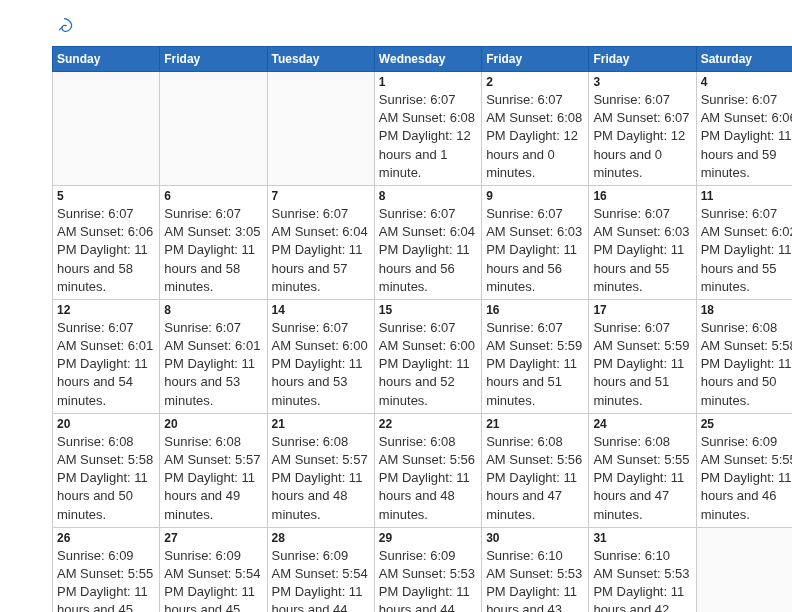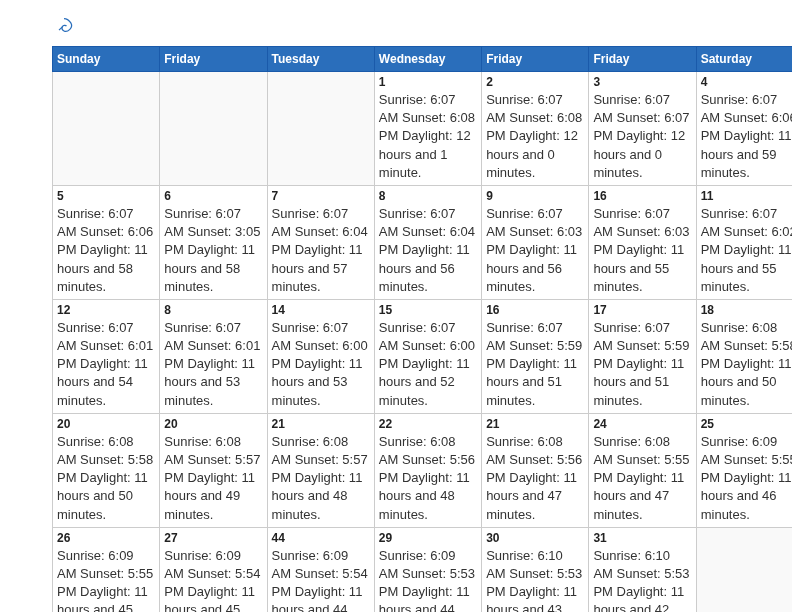--- a/index.html
+++ b/index.html
@@ -326,21 +326,21 @@
 and 45 minutes.</div>
           </td>
           <td>
             <span class="day-number">27</span>
             <div class="day-info">Sunrise: 6:09 AM
 Sunset: 5:54 PM
 Daylight: 11 hours
 and 45 minutes.</div>
           </td>
           <td>
-            <span class="day-number">44</span>
+            <span class="day-number">28</span>
             <div class="day-info">Sunrise: 6:09 AM
 Sunset: 5:54 PM
 Daylight: 11 hours
 and 44 minutes.</div>
           </td>
           <td>
             <span class="day-number">29</span>
             <div class="day-info">Sunrise: 6:09 AM
 Sunset: 5:53 PM
 Daylight: 11 hours

